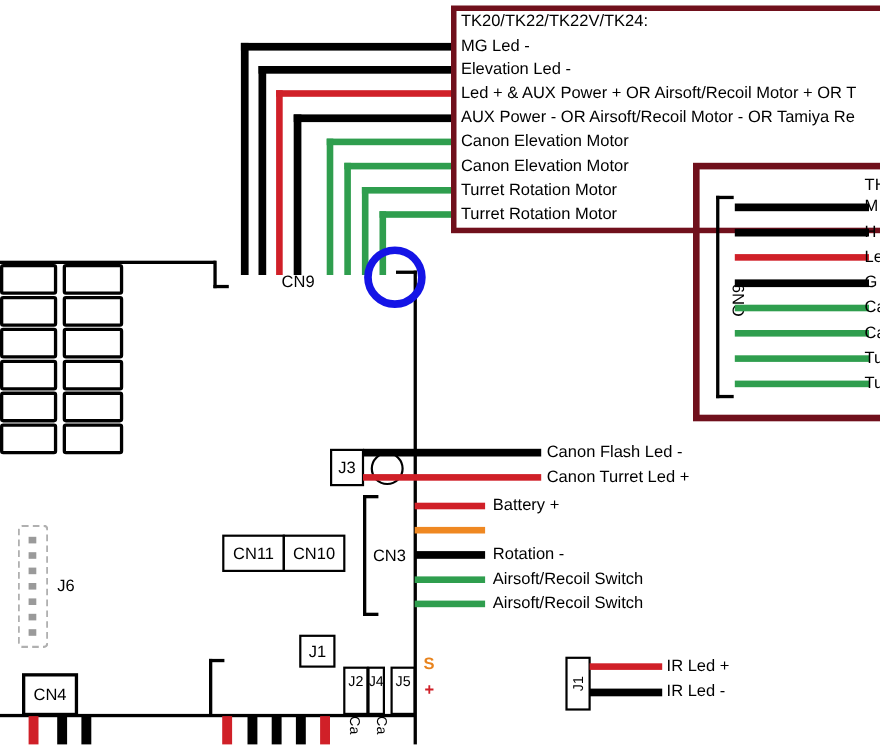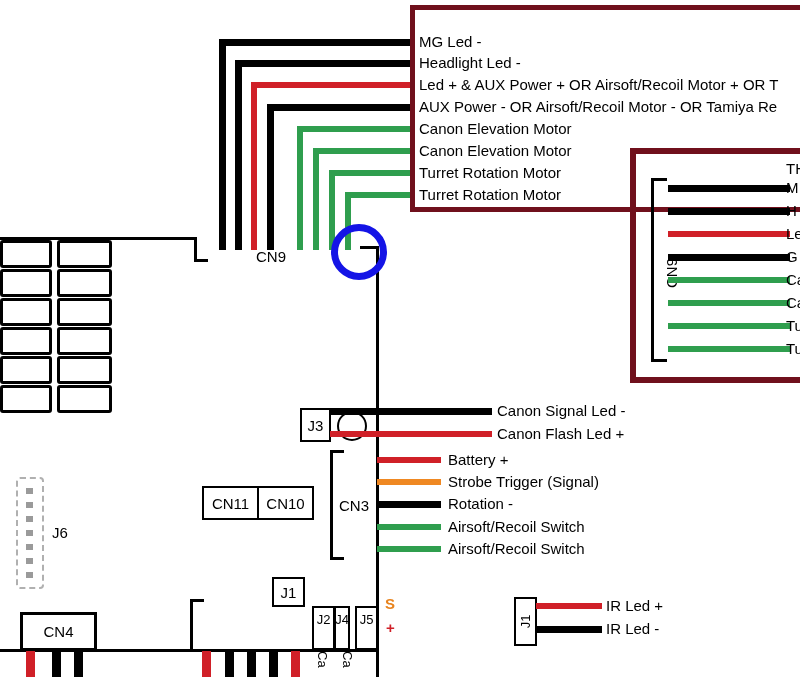--- a/index.html
+++ b/index.html
@@ -53,22 +53,23 @@
 
   <div class="seg w-green" style="left:329px;top:170px;width:83px;height:6px"></div>
   <div class="seg w-green" style="left:329px;top:170px;width:6px;height:80px"></div>
 
   <div class="seg w-green" style="left:345px;top:192px;width:67px;height:6px"></div>
   <div class="seg w-green" style="left:345px;top:192px;width:6px;height:58px"></div>
 
   <div class="lbl" style="left:256px;top:248px">CN9</div>
 
   <div class="legend" style="left:410px;top:5px;width:400px;height:207px">
+    <div class="lbl" style="left:4px;top:1px">TK20/TK22/TK22V/TK24:</div>
     <div class="lbl" style="left:4px;top:23px">MG Led -</div>
-    <div class="lbl" style="left:4px;top:44px">Headlight Led -</div>
+    <div class="lbl" style="left:4px;top:44px">Elevation Led -</div>
     <div class="lbl" style="left:4px;top:88px">AUX Power - OR Airsoft/Recoil Motor - OR Tamiya Re</div>
     <div class="lbl" style="left:4px;top:66px">Led + &amp; AUX Power + OR Airsoft/Recoil Motor + OR T</div>
     <div class="lbl" style="left:4px;top:110px">Canon Elevation Motor</div>
     <div class="lbl" style="left:4px;top:132px">Canon Elevation Motor</div>
     <div class="lbl" style="left:4px;top:154px">Turret Rotation Motor</div>
     <div class="lbl" style="left:4px;top:176px">Turret Rotation Motor</div>
   </div>
 
   <div class="circle" style="left:331px;top:224px;width:56px;height:56px;border:7px solid #1414e6;z-index:10"></div>
 
@@ -107,36 +108,35 @@
   <div class="lbl" style="left:786px;top:248px">G</div>
   <div class="lbl" style="left:786px;top:271px">Ca</div>
   <div class="lbl" style="left:786px;top:294px">Ca</div>
   <div class="lbl" style="left:786px;top:317px">Tu</div>
   <div class="lbl" style="left:786px;top:340px">Tu</div>
 
   <div class="box" style="left:300px;top:408px;width:31px;height:34px;border-width:2.5px">J3</div>
   <div class="circle" style="left:337px;top:411px;width:30px;height:30px;border:2.5px solid #000"></div>
   <div class="seg w-black" style="left:330px;top:408px;width:162px;height:7px"></div>
   <div class="seg w-red" style="left:330px;top:431px;width:162px;height:6px"></div>
-  <div class="lbl" style="left:497px;top:402px">Canon Signal Led -</div>
-  <div class="lbl" style="left:497px;top:425px">Canon Flash Led +</div>
+  <div class="lbl" style="left:497px;top:402px">Canon Flash Led -</div>
+  <div class="lbl" style="left:497px;top:425px">Canon Turret Led +</div>
 
   <div class="line" style="left:330px;top:450px;width:3px;height:110px"></div>
   <div class="line" style="left:330px;top:450px;width:14px;height:3px"></div>
   <div class="line" style="left:330px;top:557px;width:14px;height:3px"></div>
   <div class="lbl" style="left:339px;top:497px">CN3</div>
 
   <div class="seg w-red" style="left:377px;top:457px;width:64px;height:6px"></div>
   <div class="seg w-orange" style="left:377px;top:479px;width:64px;height:6px"></div>
   <div class="seg w-black" style="left:377px;top:501px;width:64px;height:7px"></div>
   <div class="seg w-green" style="left:377px;top:524px;width:64px;height:6px"></div>
   <div class="seg w-green" style="left:377px;top:546px;width:64px;height:6px"></div>
 
   <div class="lbl" style="left:448px;top:451px">Battery +</div>
-  <div class="lbl" style="left:448px;top:473px">Strobe Trigger (Signal)</div>
   <div class="lbl" style="left:448px;top:495px">Rotation -</div>
   <div class="lbl" style="left:448px;top:518px">Airsoft/Recoil Switch</div>
   <div class="lbl" style="left:448px;top:540px">Airsoft/Recoil Switch</div>
 
   <div class="box" style="left:202px;top:486px;width:57px;height:34px;border-width:2.5px">CN11</div>
   <div class="box" style="left:257px;top:486px;width:57px;height:34px;border-width:2.5px">CN10</div>
 
   <div class="seg" style="left:16px;top:477px;width:28px;height:112px;border:2px dashed #b0b0b0;border-radius:4px;box-sizing:border-box">
     <div class="pin" style="left:8px;top:9px"></div>
     <div class="pin" style="left:8px;top:23px"></div>
@@ -153,21 +153,21 @@
   <div class="box topcell" style="left:334px;top:606px;width:16px;height:44px;border-width:2.5px">J4</div>
   <div class="box topcell" style="left:355px;top:606px;width:23px;height:44px;border-width:2.5px">J5</div>
 
   <div class="lbl" style="left:385px;top:595px;color:#e8831d;font-weight:bold">S</div>
   <div class="lbl" style="left:386px;top:619px;color:#d02028;font-weight:bold">+</div>
 
   <div class="line" style="left:0;top:649px;width:378px;height:3px"></div>
   <div class="line" style="left:190px;top:599px;width:3px;height:52px"></div>
   <div class="line" style="left:190px;top:599px;width:14px;height:3px"></div>
 
-  <div class="box" style="left:20px;top:612px;width:77px;height:39px">CN4</div>
+  <div class="box" style="left:20px;top:612px;width:51px;height:39px">CN4</div>
 
   <div class="seg w-red" style="left:26px;top:651px;width:9px;height:26px"></div>
   <div class="seg w-black" style="left:52px;top:651px;width:9px;height:26px"></div>
   <div class="seg w-black" style="left:74px;top:651px;width:9px;height:26px"></div>
 
   <div class="seg w-red" style="left:202px;top:651px;width:9px;height:26px"></div>
   <div class="seg w-black" style="left:225px;top:651px;width:9px;height:26px"></div>
   <div class="seg w-black" style="left:247px;top:651px;width:9px;height:26px"></div>
   <div class="seg w-black" style="left:269px;top:651px;width:9px;height:26px"></div>
   <div class="seg w-red" style="left:291px;top:651px;width:9px;height:26px"></div>

